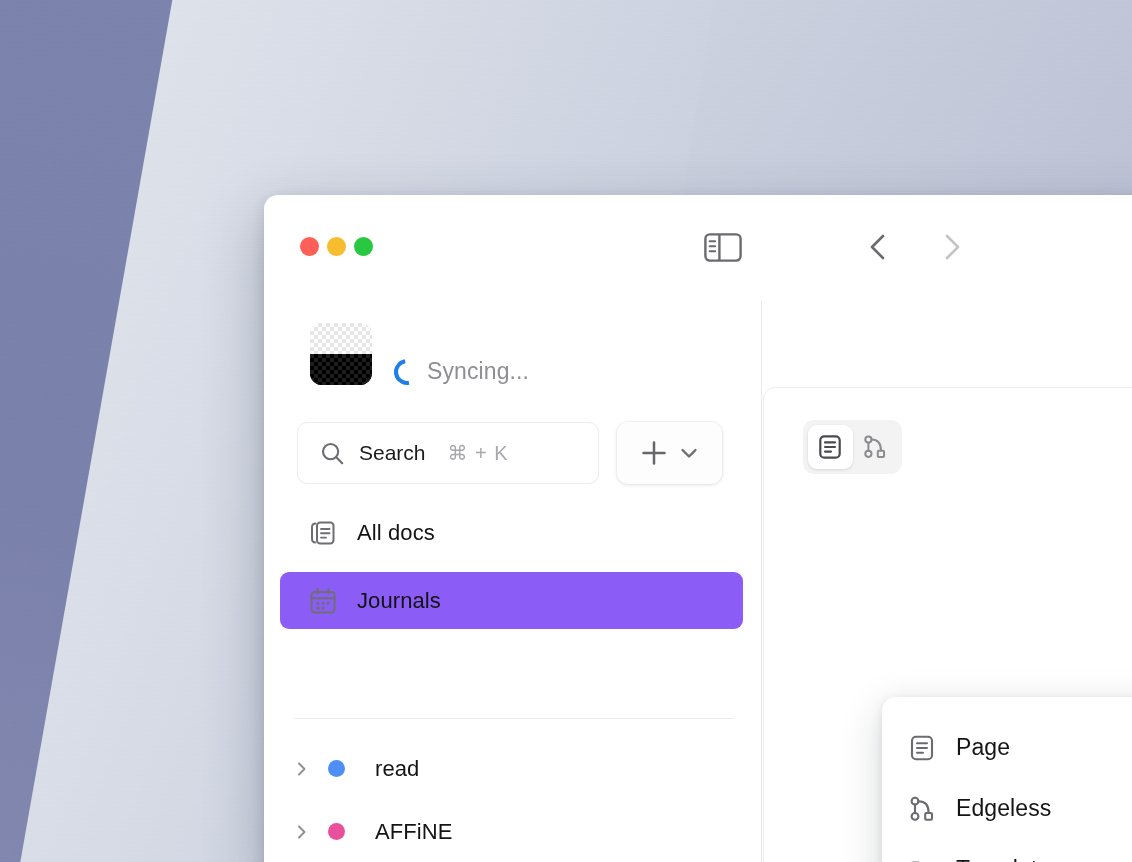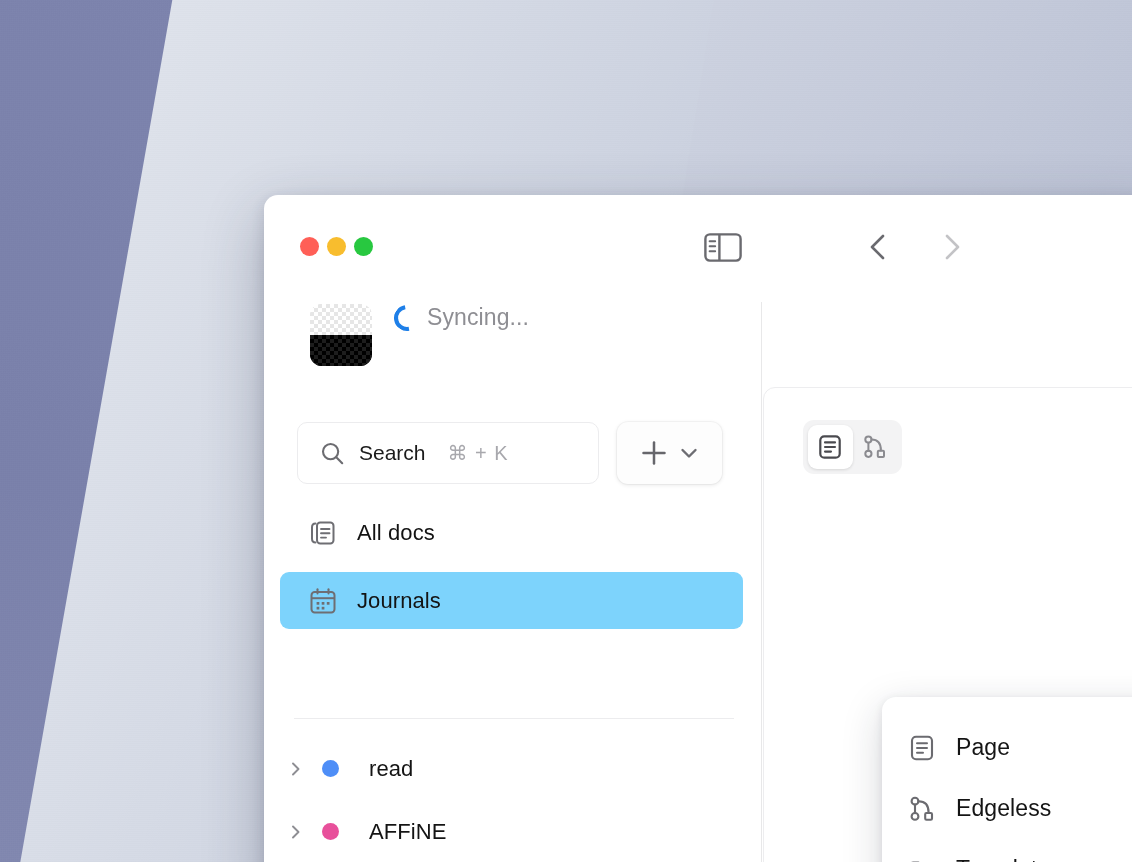--- a/index.html
+++ b/index.html
@@ -103,22 +103,22 @@
     background:#fff;
     flex:0 0 497px;
   }
   .vdivider {
     width:1px; background:#e8e8e9; flex:0 0 1px;
   }
   .main-area { flex:1; position:relative; background:#fff; }
 
   
   .ws-row {
-    position:absolute; left:46px; top:2px;
-    display:flex; align-items:flex-start; width:420px; height:66px;
+    position:absolute; left:46px; top:17px;
+    display:flex; align-items:flex-end; width:420px; height:66px;
   }
   .ws-avatar {
     width:62px; height:62px; border-radius:12px; overflow:hidden;
     flex:0 0 62px;
     background-image:
       linear-gradient(to bottom, rgba(0,0,0,0) 0 50%, rgba(0,0,0,1) 50% 100%),
       conic-gradient(#ffffff 25%, #e4e4e4 0 50%, #ffffff 0 75%, #e4e4e4 0);
     background-size:100% 100%, 8px 8px;
     background-blend-mode:normal;
     position:relative;
@@ -177,34 +177,34 @@
   .navlist { position:absolute; left:0; top:202px; width:100%; }
   .nav-item {
     position:relative;
     height:57px;
     margin:0 18px 11px 16px;
     border-radius:9px;
     display:flex; align-items:center; gap:19px;
     padding-left:28px;
     cursor:pointer;
   }
-  .nav-item.active { background:#7dd3fc; }
+  .nav-item.active { background:#8b5cf6; }
   .nav-label { font-size:22px; color:#131313; letter-spacing:.1px; }
 
   .divider-h {
     position:absolute; left:30px; top:416px;
     width:440px; height:1px; background:#ececee;
   }
 
   
   .folderlist { position:absolute; left:0; top:435px; width:100%; }
   .folder-item {
     height:63px;
     display:flex; align-items:center;
-    padding-left:24px; gap:0;
+    padding-left:30px; gap:0;
     cursor:pointer;
   }
   .folder-caret { width:34px; display:flex; align-items:center; justify-content:flex-start; }
   .folder-dot { width:17px; height:17px; border-radius:50%; flex:0 0 17px; }
   .folder-label { font-size:22px; color:#141414; margin-left:30px; letter-spacing:.1px; }
 
   
   .content-card {
     position:absolute; left:1px; top:85px; right:-40px; bottom:-40px;
     background:#fff;

